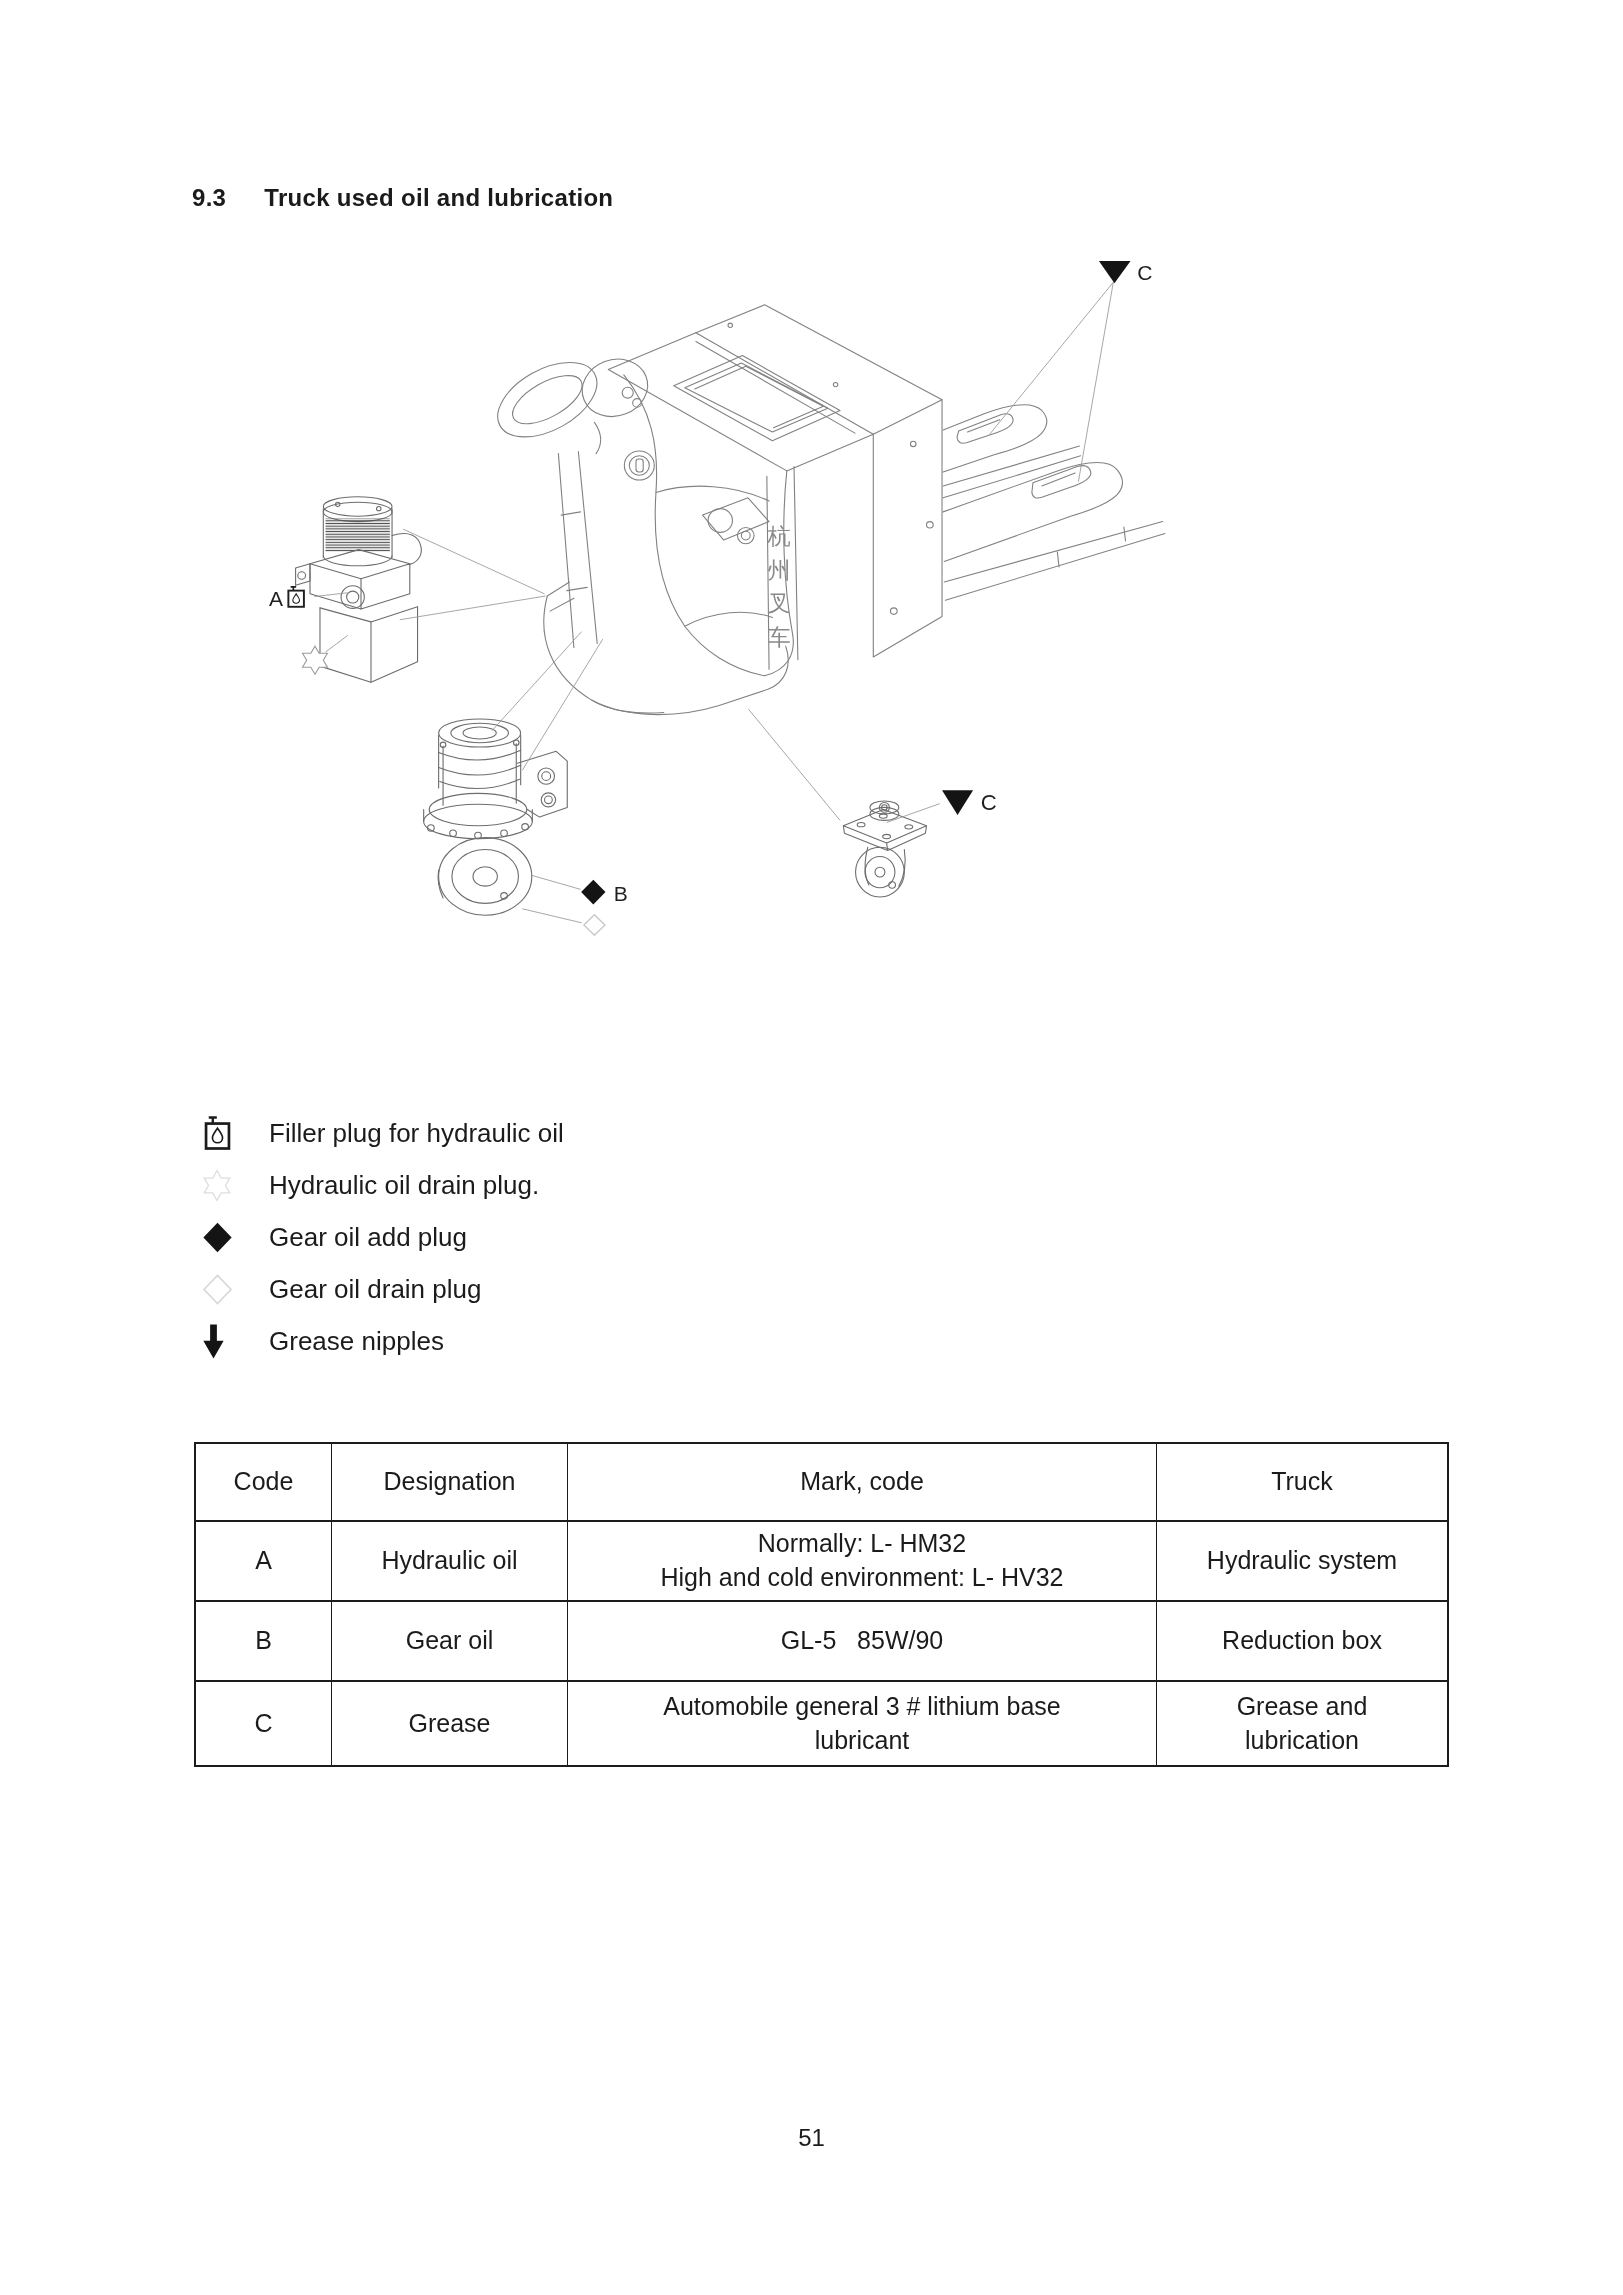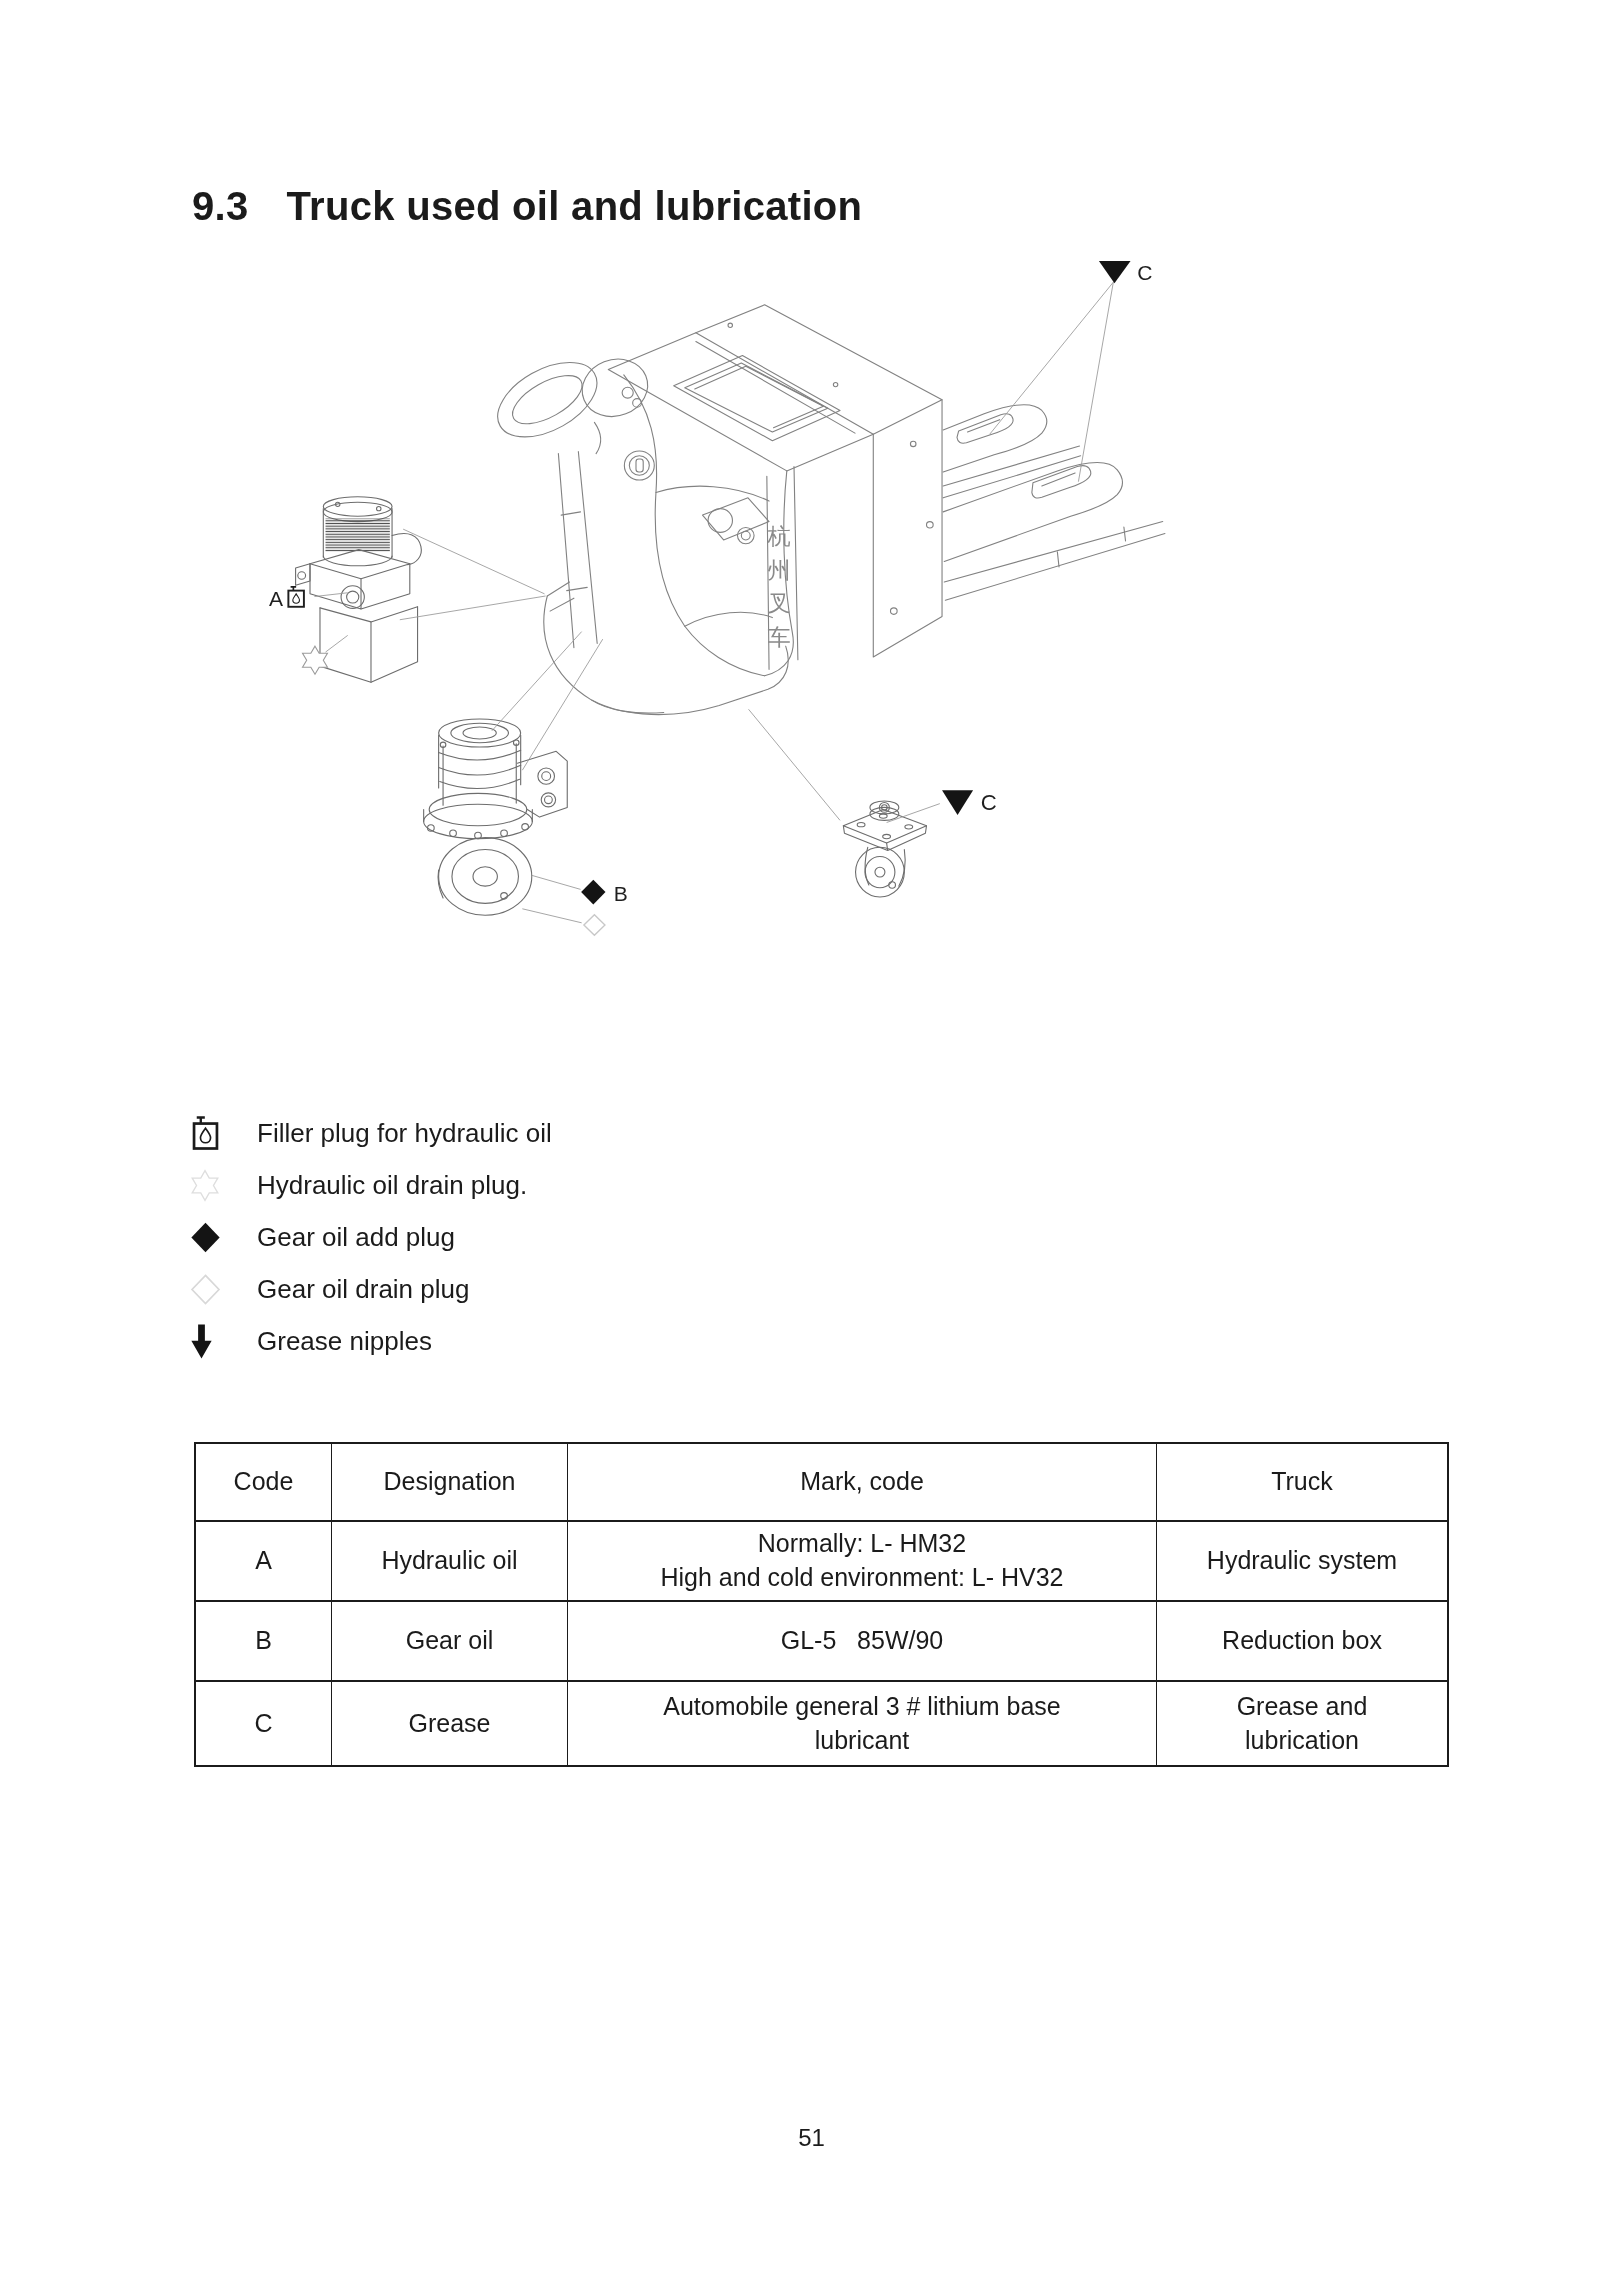--- a/index.html
+++ b/index.html
@@ -5,27 +5,27 @@
   html,body { margin:0; padding:0; background:#ffffff; }
   body {
     position:relative;
     width:1623px; height:2295px;
     font-family:"Liberation Sans","DejaVu Sans",sans-serif;
     color:#1b1b1b;
   }
   .title-row {
     position:absolute; left:192px; top:184px;
     display:flex; align-items:flex-start;
-    font-size:40px; font-weight:bold; letter-spacing:0.3px;
+    font-size:24px; font-weight:bold; letter-spacing:0.3px;
   }
   .title-row .title-text { margin-left:38px; }
 
   #figure-wrap { position:absolute; left:259px; top:239px; width:1131px; height:906px; }
 
-  .legend { position:absolute; left:190px; top:1107px; }
+  .legend { position:absolute; left:202px; top:1107px; }
   .legend-row { display:flex; align-items:center; height:52px; }
   .legend-icon { width:44px; display:flex; align-items:center; justify-content:flex-start; }
   .legend-label { margin-left:23px; font-size:26px; }
 
   .lub-table {
     position:absolute; left:194px; top:1442px;
     display:inline-grid;
     grid-template-columns:136px 236px 589px 290px;
     grid-template-rows:78px 80px 80px 83px;
     border:2px solid #1b1b1b;

